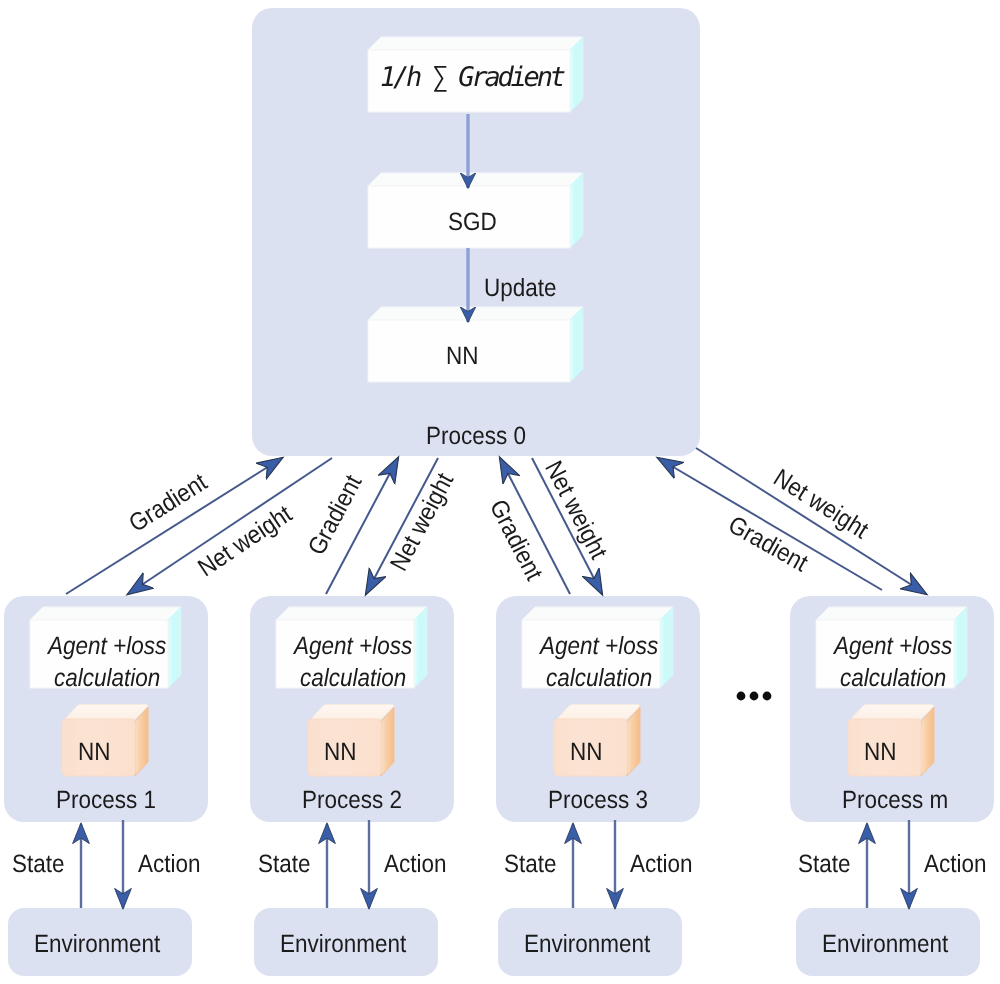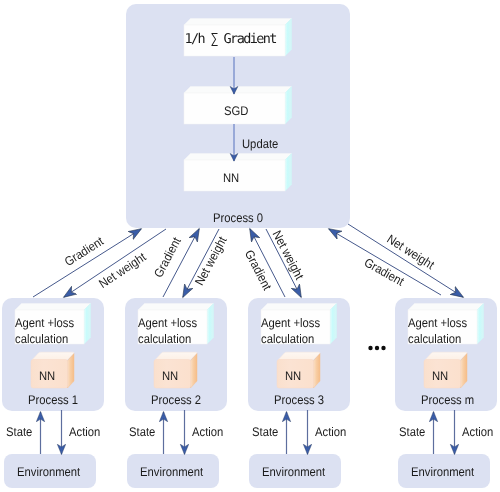--- a/index.html
+++ b/index.html
@@ -4,21 +4,21 @@
 <style>
   * { box-sizing:border-box; }
   html,body { margin:0; padding:0; background:#ffffff; }
   body { width:500px; height:492px; position:relative; overflow:hidden;
          font-family:"Liberation Sans", sans-serif;
          text-rendering:geometricPrecision; }
   #stage { position:absolute; inset:0; }
   svg.layer { position:absolute; left:0; top:0; width:500px; height:492px; }
   .tl { position:absolute; color:#1b1b1b; white-space:pre;
         font-family:"Liberation Sans", sans-serif; }
-  .ctr { text-align:left; }
+  .ctr { text-align:center;font-style:italic; }
   .cond { transform:scaleX(0.9); transform-origin:left top; }
 </style>
 </head>
 <body>
 
 <div id="stage">
 
 <svg class="layer" id="panels" viewBox="0 0 500 492">
   <rect x="126" y="4" width="224" height="224" rx="10" fill="#dce1f2"></rect>
   <rect x="2" y="298" width="102" height="113" rx="10" fill="#dce1f2"></rect>

